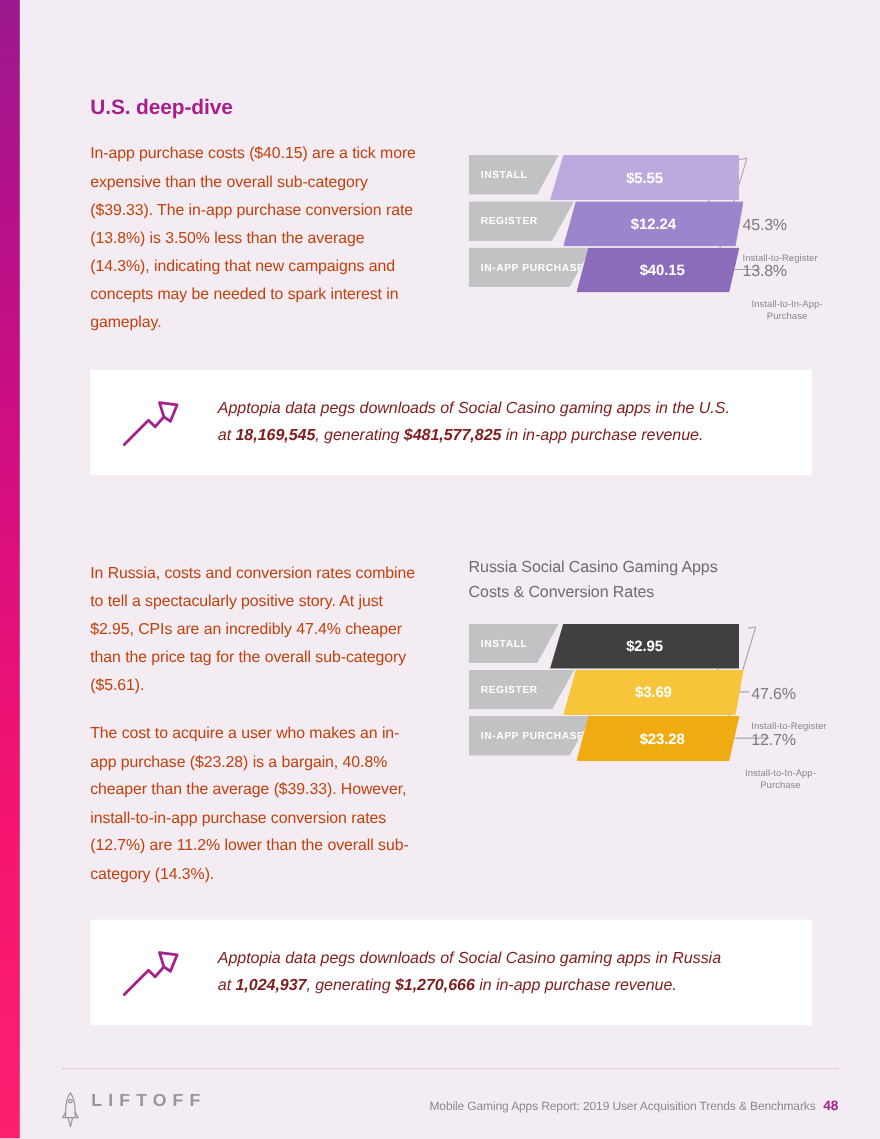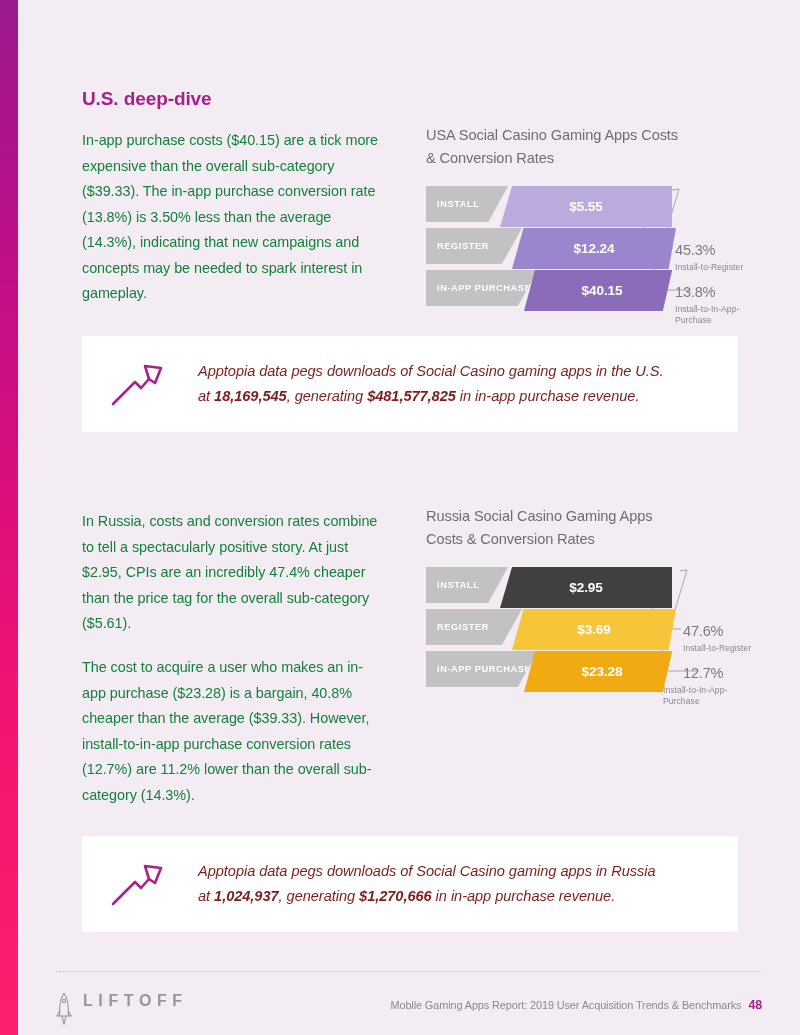--- a/index.html
+++ b/index.html
@@ -39,21 +39,21 @@
     font-weight: bold;
     letter-spacing: -0.1px;
   }
   #us-heading     { left: 64px; top: 88px; }
   #russia-heading { left: 64px; top: 466px; }
 
   
   .body-copy {
     position: absolute;
     width: 300px;
-    color: #15803d;
+    color: #c2410c;
     font-size: 14.4px;
     line-height: 25.5px;
     letter-spacing: -0.05px;
   }
   #us-para      { left: 64px; top: 128px; }
   #ru-para-1    { left: 64px; top: 509px; }
   #ru-para-2    { left: 64px; top: 655px; }
 
   
   .funnel { position: absolute; width: 330px; }
@@ -123,21 +123,22 @@
     color: #7d7a82;
     font-size: 14.6px;
     letter-spacing: -0.2px;
     line-height: 16px;
   }
   .conv-label {
     color: #8a8790;
     font-size: 8.6px;
     letter-spacing: 0.05px;
     line-height: 11px;
-    margin-top: 4px;
+    margin-top: 16px;
+    text-align: center;
   }
   #us-conv-0 { left: 249px; top: 56px; }
   #us-conv-1 { left: 249px; top: 98px; }
   #ru-conv-0 { left: 257px; top: 56px; }
   #ru-conv-1 { left: 237px; top: 98px; }
 
   
   .callout {
     position: absolute;
     left: 64px;
@@ -200,24 +201,20 @@
 
 <div class="edge-bar"></div>
 
 <div class="page">
 
   <h2 class="section-heading" id="us-heading">U.S. deep-dive</h2>
 
   <p class="body-copy" id="us-para">In-app purchase costs ($40.15) are  a tick more expensive than the overall sub-category ($39.33). The in-app purchase conversion rate (13.8%) is 3.50% less than the average (14.3%), indicating that new campaigns and concepts may be needed to spark interest in gameplay.</p>
 
   <div class="funnel" id="us-funnel">
-    <div class="funnel-title">
-      <div>USA Social Casino Gaming Apps Costs</div>
-      <div>&amp; Conversion Rates</div>
-    </div>
 
     <div class="funnel-body">
 
       <svg class="bracket-svg" viewBox="0 0 330 124">
         <g stroke="#a9a4ad" stroke-width="1" fill="none">
           <path d="M 253 3 L 228 86"></path>
           <path d="M 236 3 L 210 60"></path>
           <path d="M 253 3 L 246 4"></path>
           <path d="M 236 3 L 229 4"></path>
           <path d="M 228 86 L 235 85"></path>

